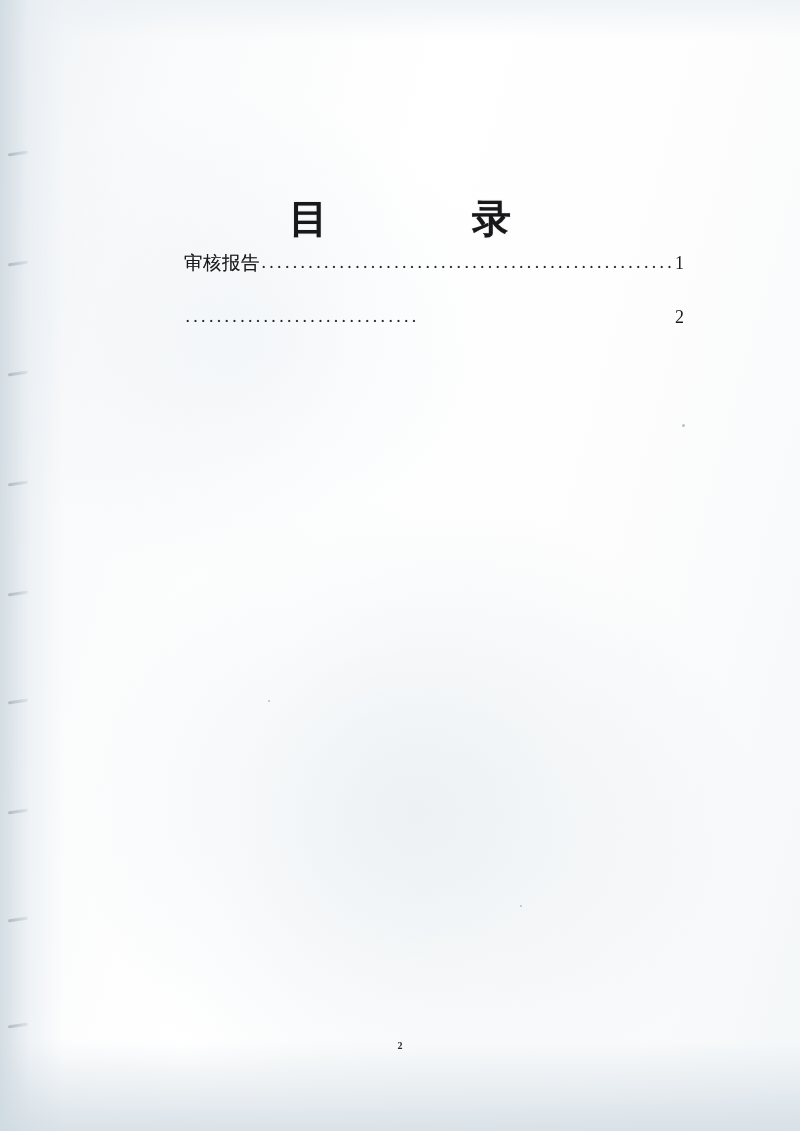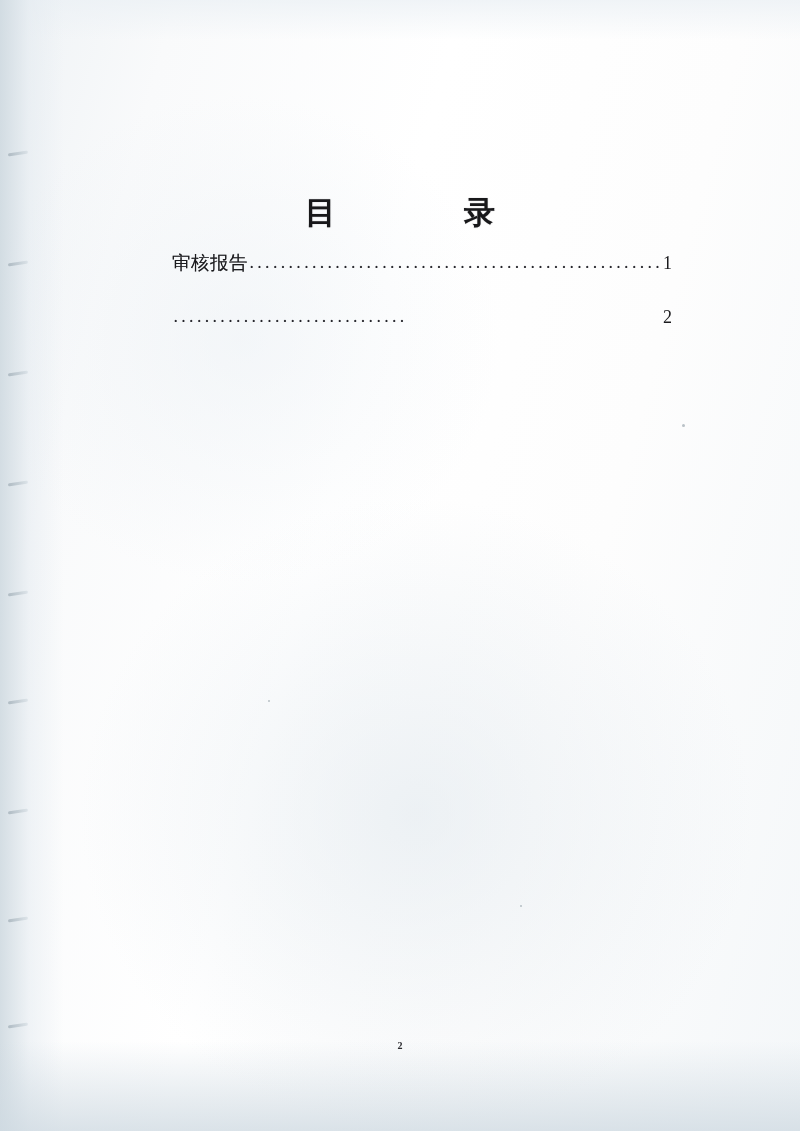--- a/index.html
+++ b/index.html
@@ -68,31 +68,31 @@
 
   
   .doc-title {
     position: absolute;
     top: 192px;
     left: 0;
     width: 800px;
     text-align: center;
     font-family: "DejaVu Serif", serif;
     font-weight: bold;
-    font-size: 31px;
+    font-size: 39px;
     letter-spacing: 22px;
     text-indent: 22px;
     color: #18181a;
     text-shadow: 0 0 1px rgba(40,40,45,0.45);
   }
 
   .toc {
     position: absolute;
     top: 250px;
-    left: 172px;
+    left: 184px;
     width: 500px;
   }
 
   .toc-row {
     display: flex;
     align-items: baseline;
     font-family: "DejaVu Serif", serif;
     font-size: 18.5px;
     color: #1b1b1e;
     margin-bottom: 32px;

